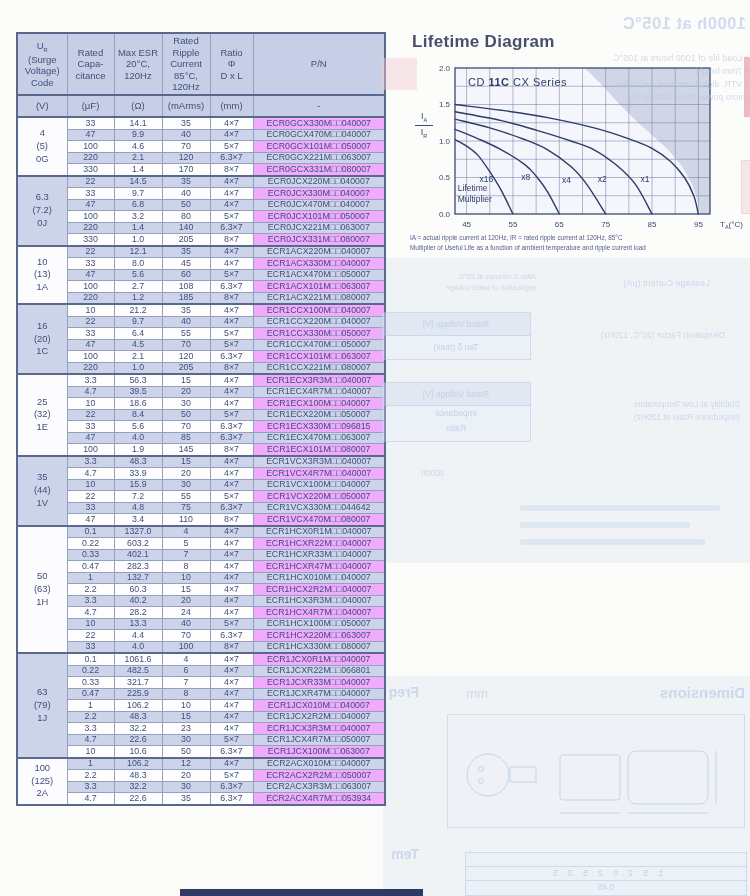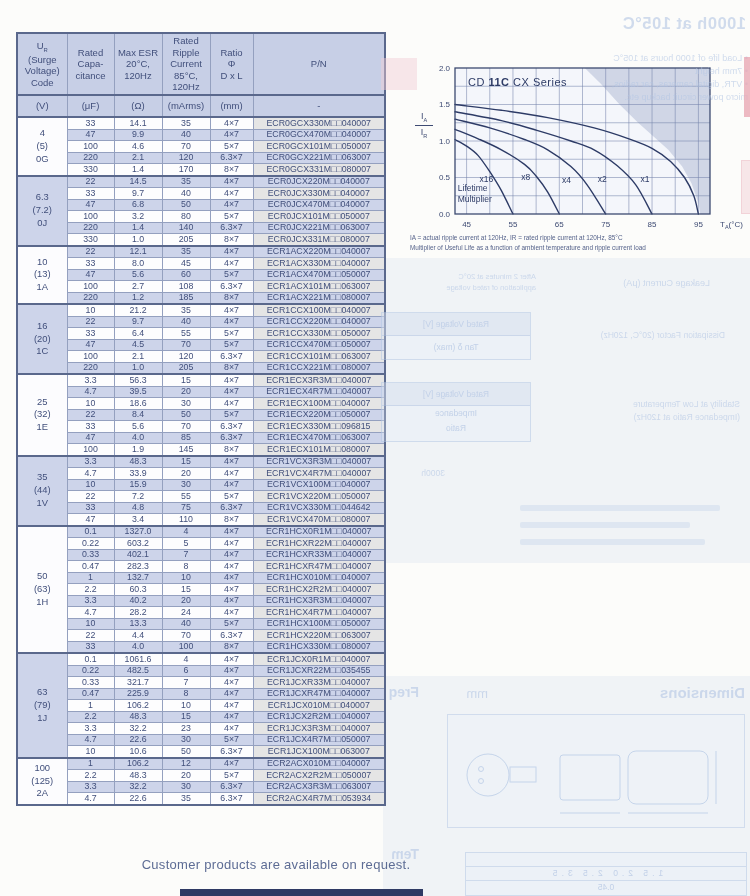--- a/index.html
+++ b/index.html
@@ -31,21 +31,21 @@
     white-space:pre-line; height:60px; border-bottom:2px solid #5a688c;
   }
   #ratings-table thead tr.units th{
     height:20px; border-bottom:2px solid #5a688c;
   }
   #ratings-table tbody{border-top:2px solid #5a688c;}
   #ratings-table tbody td{
     font-size:8.8px; height:10.5px; line-height:1; white-space:nowrap;
   }
   #ratings-table tr.shaded td:not(.code){background:#cdd4ea;}
-  #ratings-table tr:not(.shaded) td.pn{background:#e5e5e5;margin-left:40px;}
+  #ratings-table tr:not(.shaded) td.pn{background:#f0abfc;margin-left:40px;}
   #ratings-table td.code{
     background:#fcfcfe; white-space:pre-line; font-size:9.4px; line-height:1.35;
   }
   #ratings-table td.code.gshade{background:#cdd4ea;}
   .sub{font-size:.62em; vertical-align:sub;}
   
   .footer-note{
     position:absolute; left:16px; top:857px; width:520px; text-align:center;
     font-size:13px; letter-spacing:.3px; color:#5d6c94;
   }
@@ -492,21 +492,21 @@
           <td>1061.6</td>
           <td>4</td>
           <td>4×7</td>
           <td class="pn">ECR1JCX0R1M□□040007</td>
         </tr>
         <tr class="shaded">
           <td>0.22</td>
           <td>482.5</td>
           <td>6</td>
           <td>4×7</td>
-          <td class="pn">ECR1JCXR22M□□035455</td>
+          <td class="pn">ECR1JCXR22M□□066801</td>
         </tr>
         <tr>
           <td>0.33</td>
           <td>321.7</td>
           <td>7</td>
           <td>4×7</td>
           <td class="pn">ECR1JCXR33M□□040007</td>
         </tr>
         <tr class="shaded">
           <td>0.47</td>
@@ -579,22 +579,22 @@
         <tr>
           <td>4.7</td>
           <td>22.6</td>
           <td>35</td>
           <td>6.3×7</td>
           <td class="pn">ECR2ACX4R7M□□053934</td>
         </tr>
       </tbody>
     </table>
 
-  <div class="footer-note">Customer products are available on request.</div>
-
+
+  <div class="chart-title">Lifetime Diagram</div>
   <svg id="lifetime-chart" width="345" height="204" viewBox="0 0 345 204">
       <rect x="50" y="10" width="255" height="146" fill="#f4f6fb"></rect>
       <polygon points="179.8181818181818,10 196.04545454545456,26.06 214.5909090909091,46.5 233.13636363636363,64.75 249.36363636363637,79.35 263.27272727272725,91.76 277.18181818181813,108.55000000000001 286.45454545454544,125.34 293.4090909090909,145.05 295.26363636363635,156 305,156 305,10" fill="#b6c0d7" opacity="0.58"></polygon>
       <line x1="61.59090909090909" y1="10" x2="61.59090909090909" y2="156" stroke="#7383aa" stroke-width="0.55"></line>
       <line x1="84.77272727272728" y1="10" x2="84.77272727272728" y2="156" stroke="#7383aa" stroke-width="0.55"></line>
       <line x1="107.95454545454545" y1="10" x2="107.95454545454545" y2="156" stroke="#7383aa" stroke-width="0.55"></line>
       <line x1="131.13636363636363" y1="10" x2="131.13636363636363" y2="156" stroke="#7383aa" stroke-width="0.55"></line>
       <line x1="154.3181818181818" y1="10" x2="154.3181818181818" y2="156" stroke="#7383aa" stroke-width="0.55"></line>
       <line x1="177.5" y1="10" x2="177.5" y2="156" stroke="#7383aa" stroke-width="0.55"></line>
       <line x1="200.6818181818182" y1="10" x2="200.6818181818182" y2="156" stroke="#7383aa" stroke-width="0.55"></line>

